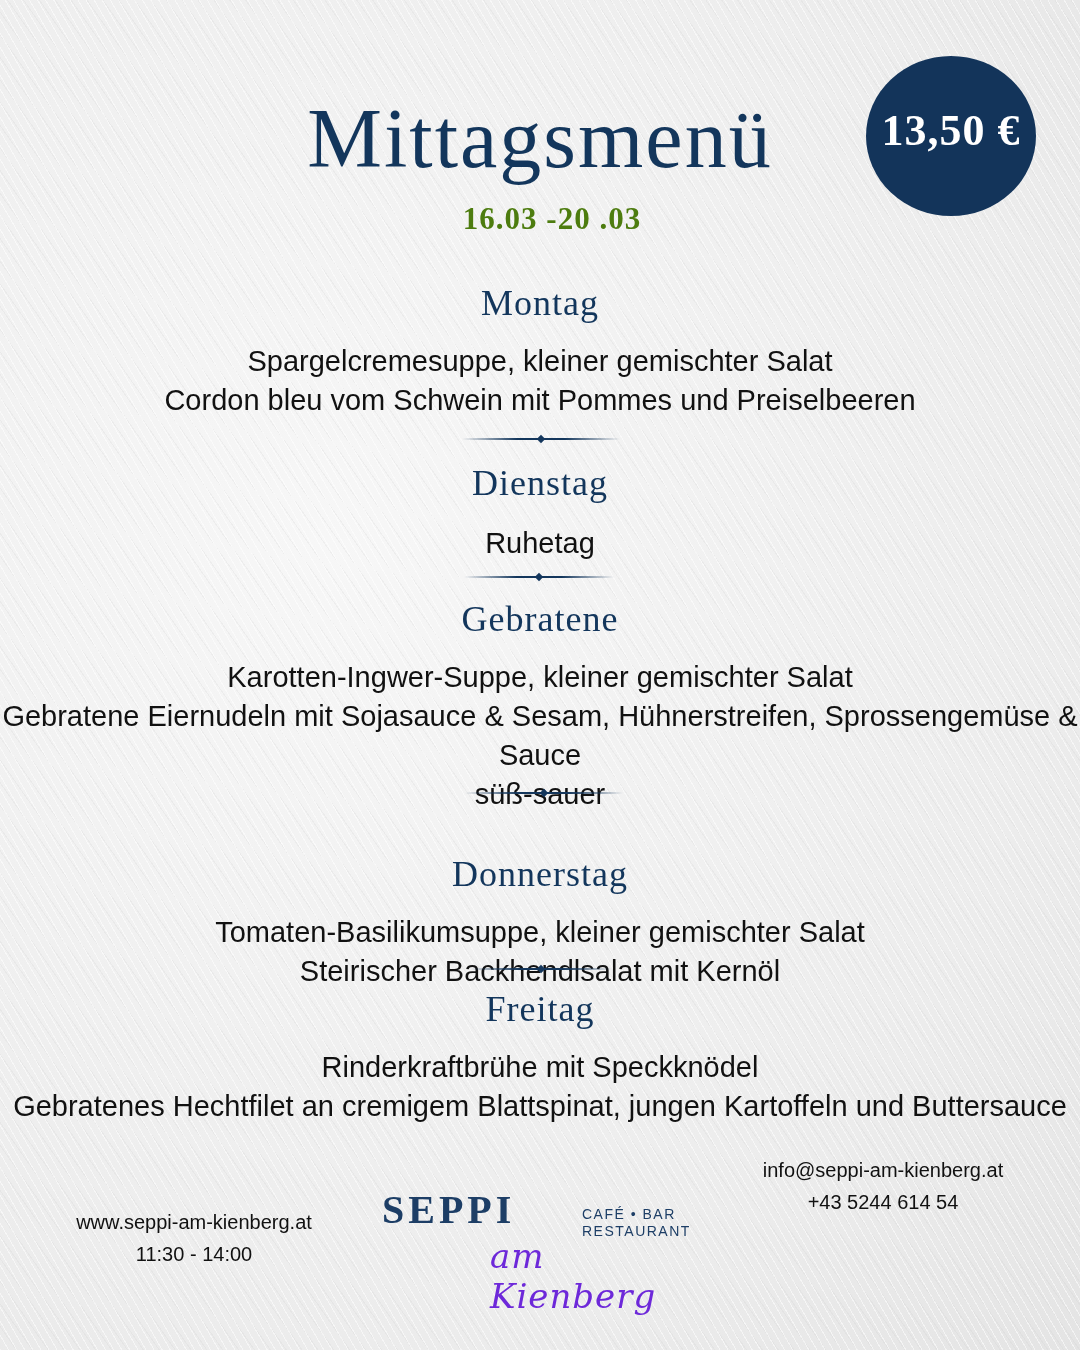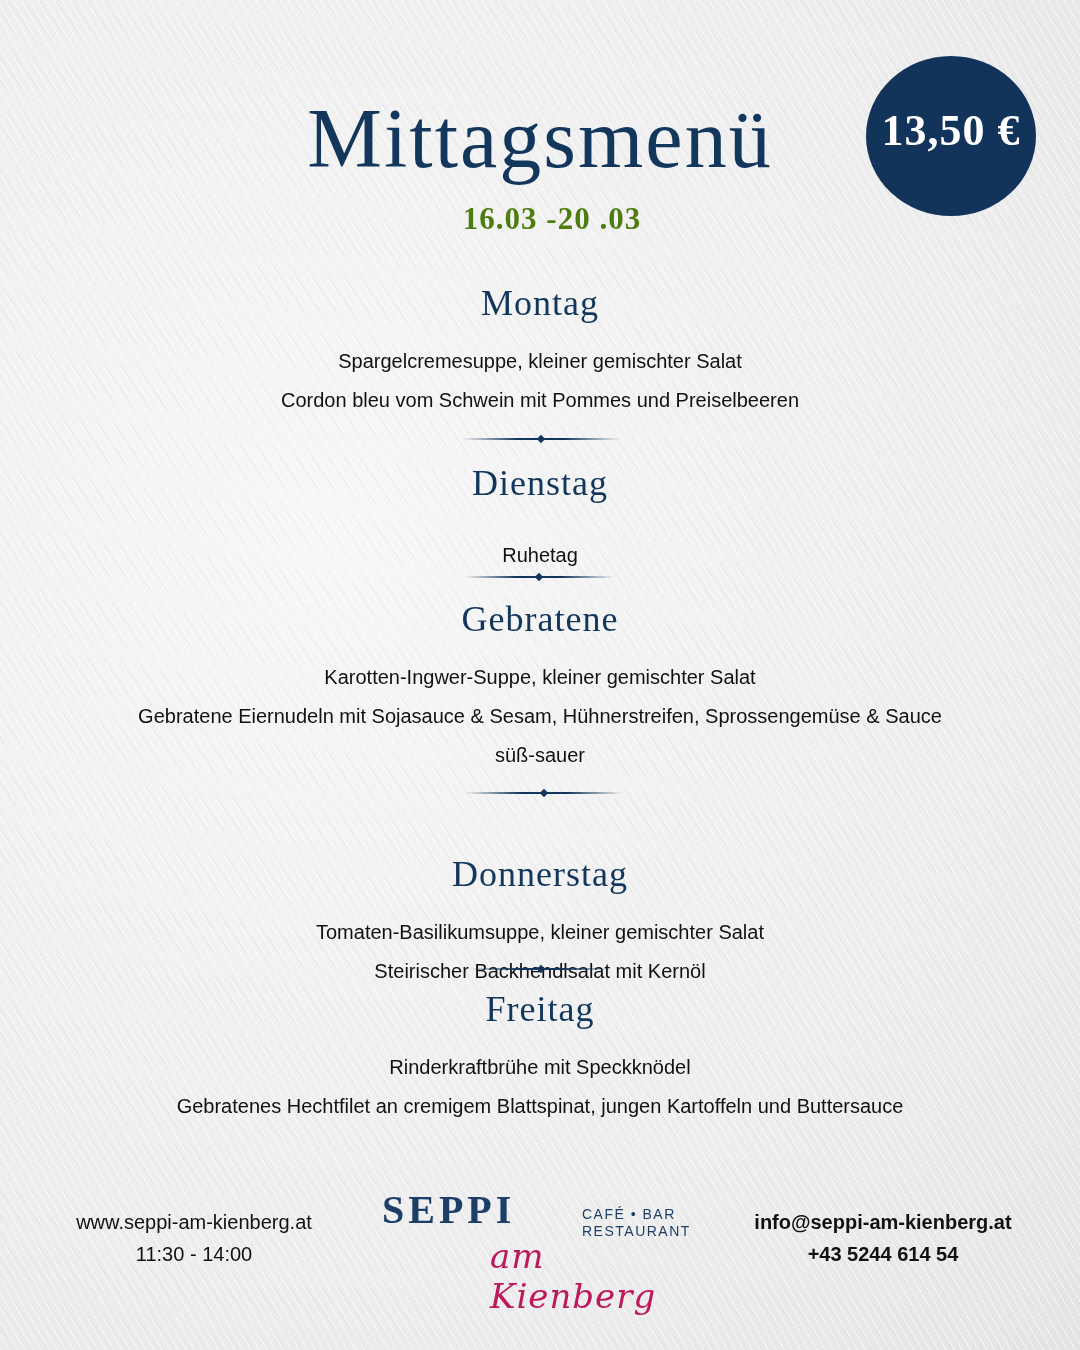--- a/index.html
+++ b/index.html
@@ -32,21 +32,21 @@
     margin-top: -12px;
   }
   .day {
     position: absolute; left: 0; width: 1080px; text-align: center;
   }
   .day h2 {
     margin: 0; font-family: "Liberation Serif", serif; font-weight: normal;
     font-size: 36px; color: #13365c; letter-spacing: 1px;
   }
   .day .line {
-    font-size: 20px; line-height: 39px; color: #111; text-align: center;
+    font-size: 29px; line-height: 39px; color: #111; text-align: center;
   }
   .divider {
     position: absolute; height: 6px; display: flex; align-items: center; justify-content: center;
   }
   .divider .bar {
     width: 100%; height: 2px;
     background: linear-gradient(90deg, rgba(19,54,92,0) 0%, #13365c 35%, #13365c 65%, rgba(19,54,92,0) 100%);
   }
   .divider .dot {
     position: absolute; left: 50%; top: 0; width: 6px; height: 6px; margin-left: -3px;
@@ -57,21 +57,21 @@
   .logo .seppi {
     position: absolute; left: 0; top: 0; font-family: "Liberation Serif", serif; font-weight: bold;
     font-size: 40px; letter-spacing: 4px; color: #1d3e66;
   }
   .logo .sub {
     position: absolute; left: 200px; top: 20px; font-size: 14px; line-height: 17px;
     letter-spacing: 1.5px; color: #1d3e66;
   }
   .logo .script {
     position: absolute; left: 108px; top: 50px; font-family: "DejaVu Serif", serif; font-style: italic;
-    font-size: 34px; color: #be185d; letter-spacing: 1px;
+    font-size: 34px; color: #6d28d9; letter-spacing: 1px;
   }
 </style>
 </head>
 <body>
 
 <h1 class="title">Mittagsmenü</h1>
 <div class="dates">16.03 -20 .03</div>
 
 <div class="price-badge">
   <span>13,50 €</span>
@@ -81,21 +81,21 @@
   <h2 style="margin-bottom:18px;">Montag</h2>
   <div class="line">Spargelcremesuppe, kleiner gemischter Salat</div>
   <div class="line">Cordon bleu vom Schwein mit Pommes und Preiselbeeren</div>
 </div>
 <div class="divider" style="left:462px; top:436px; width:158px;">
     <div class="bar"></div>
     <div class="dot"></div>
   </div>
 
 <div class="day" style="top:462px;">
-  <h2 style="margin-bottom:32px;">Dienstag</h2>
+  <h2 style="margin-bottom:20px;">Dienstag</h2>
   <div class="line">Ruhetag</div>
 </div>
 <div class="divider" style="left:464px; top:574px; width:150px;">
     <div class="bar"></div>
     <div class="dot"></div>
   </div>
 
 <div class="day" style="top:598px;">
   <h2 style="margin-bottom:18px;">Gebratene</h2>
   <div class="line">Karotten-Ingwer-Suppe, kleiner gemischter Salat</div>
@@ -130,16 +130,16 @@
 
 <div class="logo">
   <div class="seppi">SEPPI</div>
   <div class="sub">
     <div>CAFÉ • BAR</div>
     <div>RESTAURANT</div>
   </div>
   <div class="script">am Kienberg</div>
 </div>
 
-<div class="footer-text" style="left:730px; width:306px; top:1206px;font-weight:bold;">
+<div class="footer-text" style="left:730px; width:306px; top:1154px;">
   <div>info@seppi-am-kienberg.at</div>
   <div>+43 5244 614 54</div>
 </div>
 
 </body></html>

